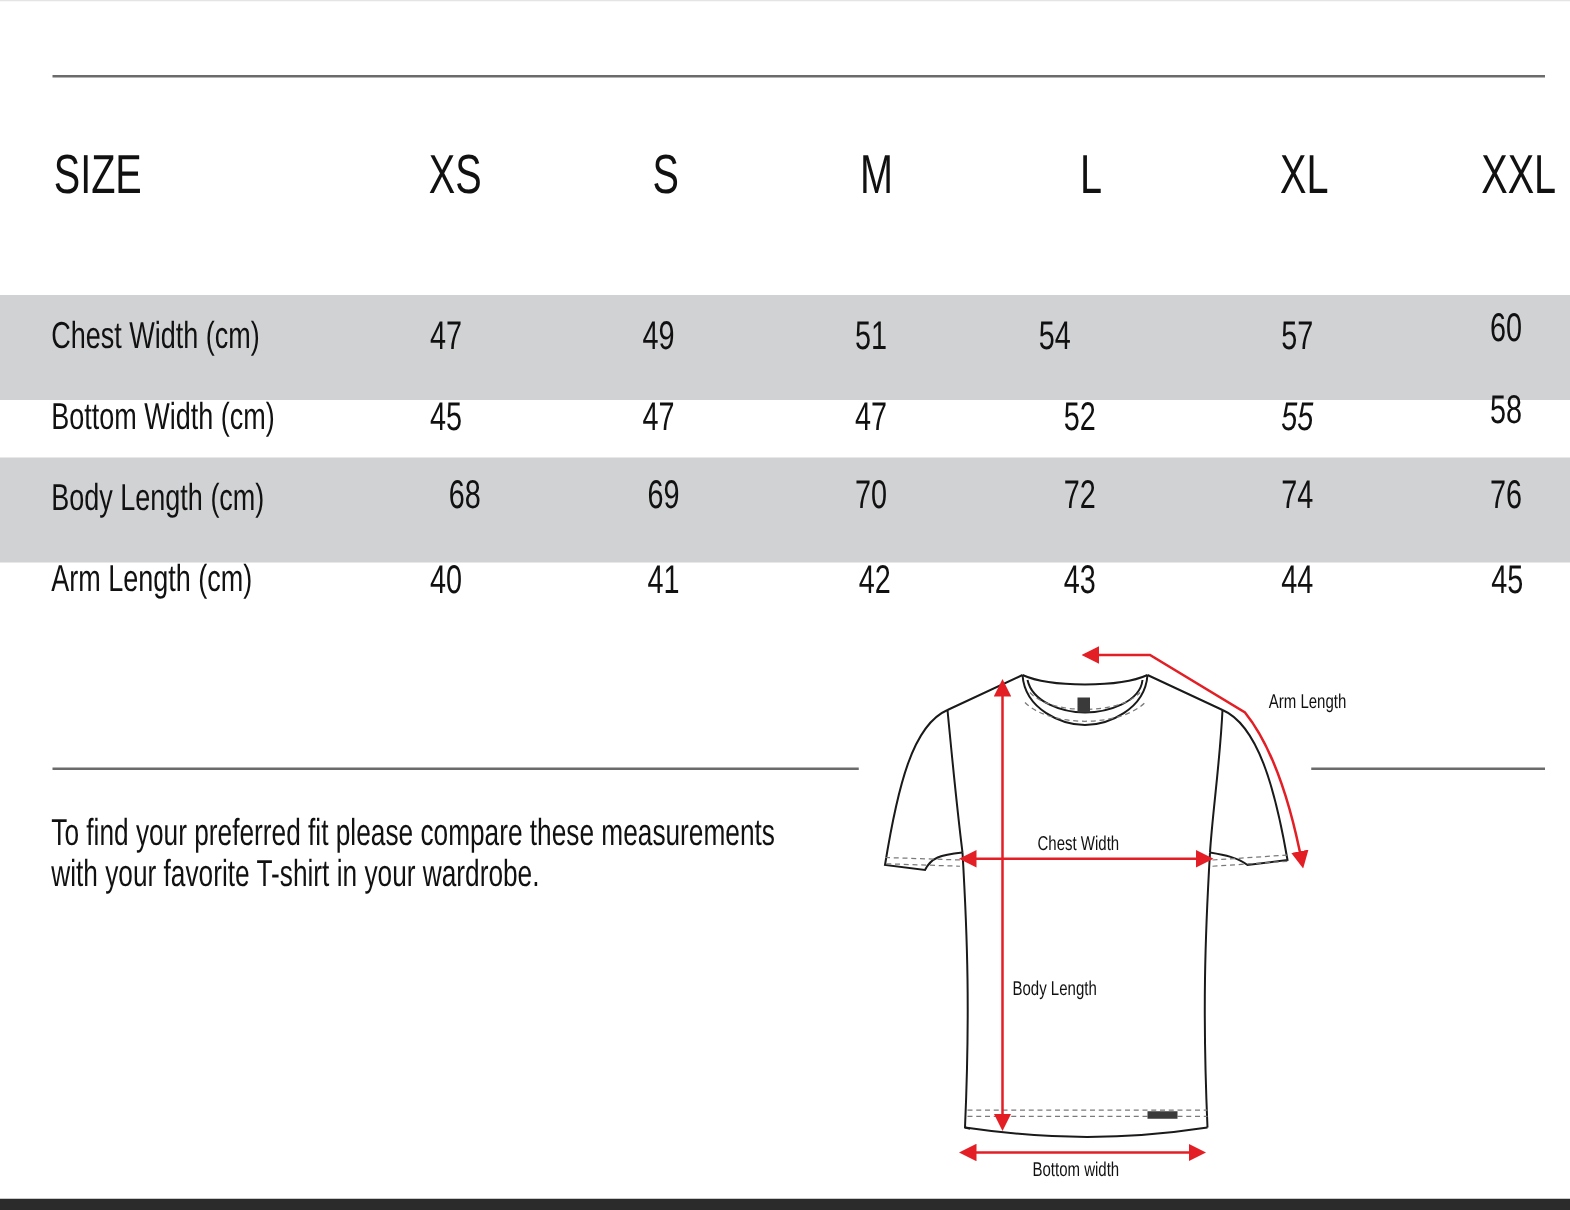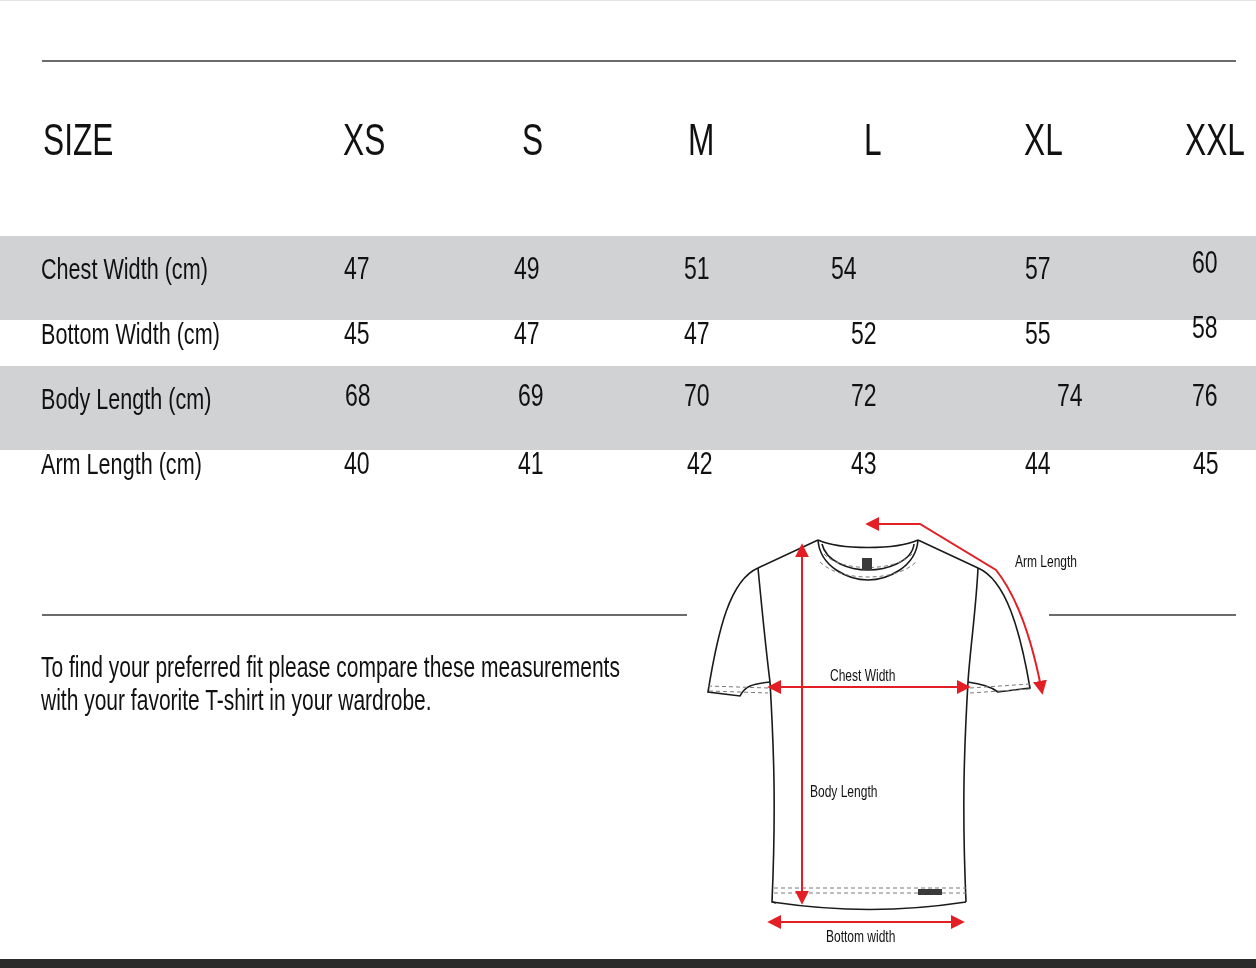--- a/index.html
+++ b/index.html
@@ -51,31 +51,31 @@
   <span class="cell val" style="left:1025px;"><span class="narrow">57</span></span>
   <span class="cell val" style="left:1192px; top:-6px;"><span class="narrow">60</span></span>
 </div>
 
 <div class="row" style="top:301px;">
   <span class="cell label"><span class="narrow">Bottom Width  (cm)</span></span>
   <span class="cell val" style="left:344px;"><span class="narrow">45</span></span>
   <span class="cell val" style="left:514px;"><span class="narrow">47</span></span>
   <span class="cell val" style="left:684px;"><span class="narrow">47</span></span>
   <span class="cell val" style="left:851px;"><span class="narrow">52</span></span>
-  <span class="cell val" style="left:1025px;"><span class="narrow">55</span></span>
+  <span class="cell val" style="left:1025px;font-style:italic;"><span class="narrow">55</span></span>
   <span class="cell val" style="left:1192px; top:-6px;"><span class="narrow">58</span></span>
 </div>
 
 <div class="row shaded" style="top:366px;">
   <span class="cell label"><span class="narrow">Body Length  (cm)</span></span>
-  <span class="cell val" style="left:345px; top:-3px;text-align:center;"><span class="narrow">68</span></span>
+  <span class="cell val" style="left:359px; top:-3px;text-align:center;"><span class="narrow">68</span></span>
   <span class="cell val" style="left:518px; top:-3px;"><span class="narrow">69</span></span>
   <span class="cell val" style="left:684px; top:-3px;"><span class="narrow">70</span></span>
   <span class="cell val" style="left:851px; top:-3px;"><span class="narrow">72</span></span>
-  <span class="cell val" style="left:1025px; top:-3px;margin-left:32px;"><span class="narrow">74</span></span>
+  <span class="cell val" style="left:1025px; top:-3px;"><span class="narrow">74</span></span>
   <span class="cell val" style="left:1192px; top:-3px;"><span class="narrow">76</span></span>
 </div>
 
 <div class="row" style="top:431px;">
   <span class="cell label"><span class="narrow">Arm Length  (cm)</span></span>
   <span class="cell val" style="left:344px;"><span class="narrow">40</span></span>
   <span class="cell val" style="left:518px;"><span class="narrow">41</span></span>
   <span class="cell val" style="left:687px;"><span class="narrow">42</span></span>
   <span class="cell val" style="left:851px;"><span class="narrow">43</span></span>
   <span class="cell val" style="left:1025px;"><span class="narrow">44</span></span>

